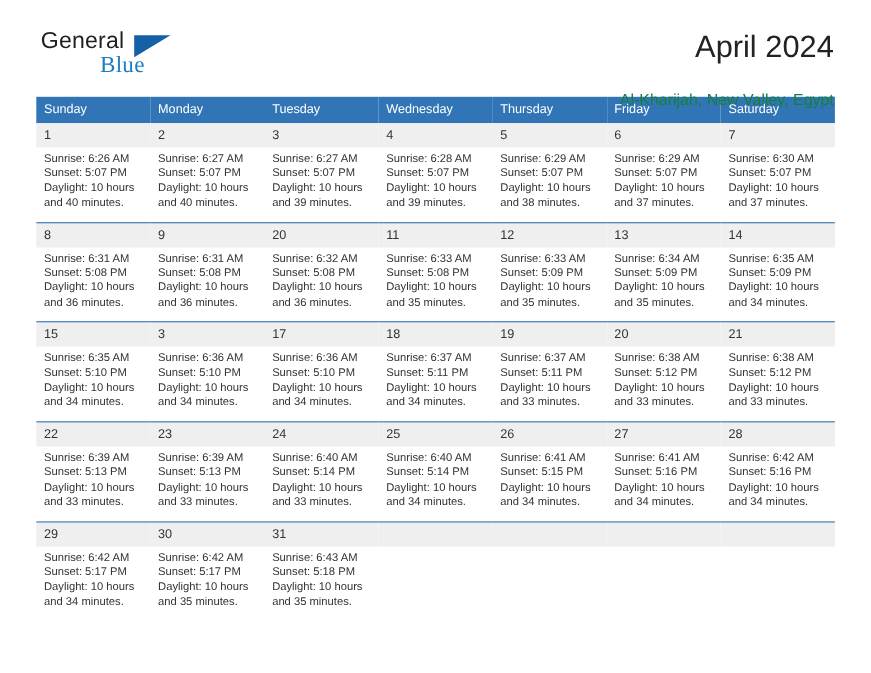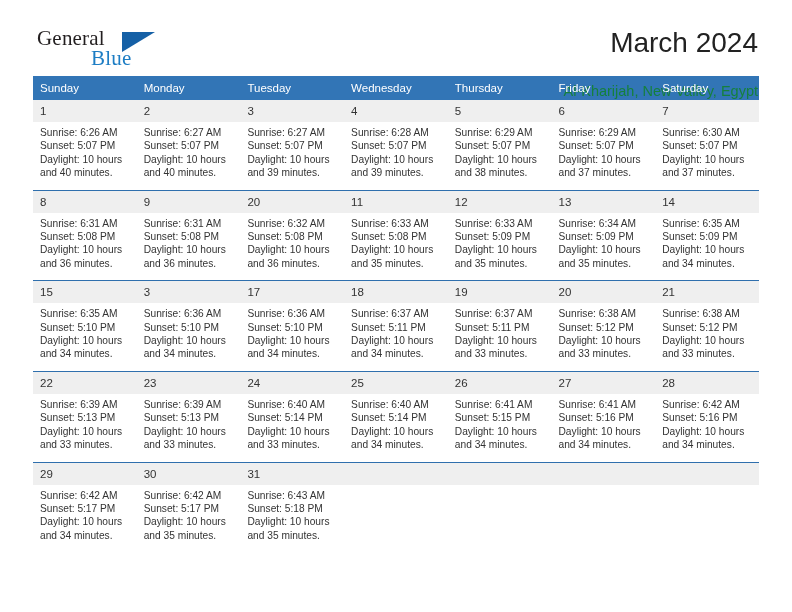--- a/index.html
+++ b/index.html
@@ -37,21 +37,21 @@
     height: 46px;
     flex: 0 0 auto;
   }
   .logo-general {
     position: absolute;
     left: 4px;
     top: 0px;
     font-size: 21px;
     letter-spacing: .2px;
     color: #231f20;
-    font-family: Liberation Serif, serif;
+    font-family: Liberation Sans, sans-serif;
   }
   .logo-blue {
     position: absolute;
     left: 58px;
     top: 20px;
     font-size: 21px;
     letter-spacing: .2px;
     color: #1d7dc4;
     font-family: Liberation Serif, serif;
   }
@@ -82,21 +82,21 @@
     line-height: 22px;
     margin-top: 20px;
     white-space: nowrap;
   }
 
   
   .calendar {
     width: 726px;
     border-collapse: collapse;
     table-layout: fixed;
-    margin-top: 6px;
+    margin-top: 18px;
   }
   .calendar th {
     background: #3275b6;
     color: #ffffff;
     font-size: 11.5px;
     font-weight: normal;
     text-align: left;
     padding: 5px 0 5px 7px;
     line-height: 14px;
     border: none;
@@ -141,21 +141,21 @@
 
   <div class="header">
 
     <div class="logo">
       <span class="logo-general">General</span>
       <span class="logo-tri"></span>
       <span class="logo-blue">Blue</span>
     </div>
 
     <div class="titles">
-      <div class="cal-title">March 2024</div>
+      <div class="cal-title">April 2024</div>
       <div class="cal-subtitle">Al-Kharijah, New Valley, Egypt</div>
     </div>
 
   </div>
 
   <table class="calendar">
     <thead>
       <tr>
         <th>Sunday</th>
         <th>Monday</th>

